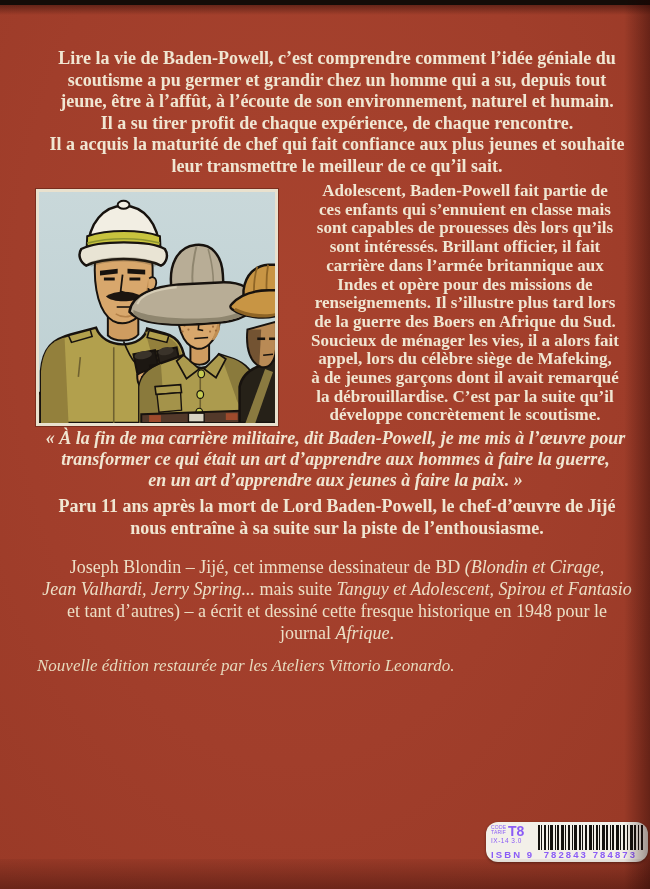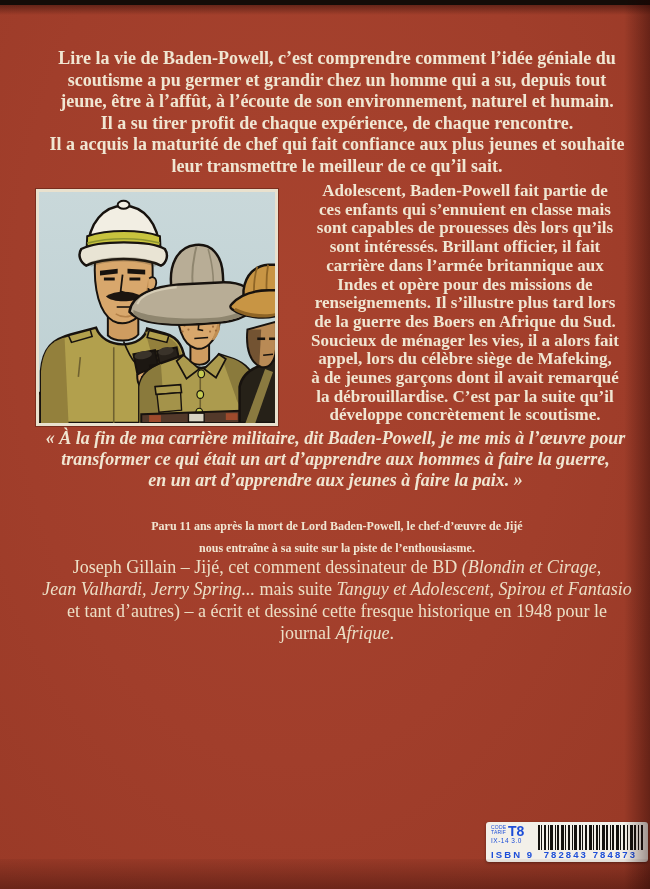--- a/index.html
+++ b/index.html
@@ -12,34 +12,34 @@
   .top-fade{position:absolute;left:0;top:5px;width:100%;height:10px;
     background:linear-gradient(to bottom,rgba(40,10,5,.5),rgba(40,10,5,0));}
   .right-shadow{position:absolute;right:0;top:0;width:26px;height:100%;
     background:linear-gradient(to right,rgba(30,2,0,0),rgba(30,2,0,.42));}
   .bottom-shade{position:absolute;left:0;bottom:0;width:100%;height:30px;
     background:linear-gradient(to bottom,rgba(30,2,0,.05),rgba(30,2,0,.38));}
   .txt{position:absolute;white-space:pre;color:#f0e6d2;text-align:center;}
   .intro{left:37px;top:48px;font-size:18px;line-height:21.6px;font-weight:bold;width:600px;}
   .bio{left:285px;top:182px;font-size:17px;line-height:18.7px;font-weight:bold;width:360px;}
   .quote{left:33px;top:428px;font-size:18px;line-height:21px;font-weight:bold;font-style:italic;width:605px;}
-  .paru{left:37px;top:496px;font-size:12px;line-height:21.5px;font-weight:bold;width:600px;margin-top:20px;}
+  .paru{left:37px;top:496px;font-size:18px;line-height:21.5px;font-weight:bold;width:600px;}
   .credits{left:37px;top:556px;font-size:18px;line-height:22px;font-weight:normal;color:#ecdfc6;width:600px;}
   .credits i{font-style:italic;}
   .edition{left:37px;top:656px;font-size:17px;font-style:italic;color:#e7dabd;}
   .illus{
     position:absolute;left:36px;top:189px;width:236px;height:231px;
     border:3px solid #e9e1ce;outline:1px solid rgba(60,20,10,.4);
     background:#c3d4d6;overflow:hidden;
   }
   .illus svg{display:block;}
   .bclabel{
     position:absolute;left:486px;top:822px;width:162px;height:40px;
-    background:#f3f0e9;border-radius:3px;box-shadow:0 1px 3px rgba(0,0,0,.4);
-    font-family:"Liberation Sans","DejaVu Sans",sans-serif;color:#1d4ed8;
+    background:#f3f0e9;border-radius:12px;box-shadow:0 1px 3px rgba(0,0,0,.4);
+    font-family:"Liberation Sans","DejaVu Sans",sans-serif;color:#8b5cf6;
   }
   .bc-tiny{position:absolute;left:5px;top:3px;font-size:5px;line-height:4.5px;letter-spacing:.2px;white-space:pre;}
   .bc-code{position:absolute;left:22px;top:1px;font-size:14px;font-weight:bold;}
   .bc-sub{position:absolute;left:5px;top:15px;font-size:6.5px;letter-spacing:.5px;}
   .bc-isbn{position:absolute;left:5px;bottom:2px;font-size:9.5px;font-weight:bold;letter-spacing:2.1px;white-space:pre;}
   .bc-bars{position:absolute;right:4px;top:3px;}
 </style>
 </head>
 <body>
 
@@ -201,24 +201,25 @@
 Indes et opère pour des missions de
 renseignements. Il s’illustre plus tard lors
 de la guerre des Boers en Afrique du Sud.
 Soucieux de ménager les vies, il a alors fait
 appel, lors du célèbre siège de Mafeking,
 à de jeunes garçons dont il avait remarqué
 la débrouillardise. C’est par la suite qu’il
 développe concrètement le scoutisme.</div>
   <div class="txt paru">Paru 11 ans après la mort de Lord Baden-Powell, le chef-d’œuvre de Jijé
 nous entraîne à sa suite sur la piste de l’enthousiasme.</div>
-  <div class="txt credits"><span>Joseph Gillain – Jijé, cet comment dessinateur de BD </span><i>(Blondin et Cirage,
+  <div class="txt credits"><span>Joseph Blondin – Jijé, cet immense dessinateur de BD </span><i>(Blondin et Cirage,
 Jean Valhardi, Jerry Spring...</i><span> mais suite </span><i>Tanguy et Adolescent, Spirou et Fantasio</i><span>
 et tant d’autres) – a écrit et dessiné cette fresque historique en 1948 pour le
 journal </span><i>Afrique</i><span>.</span></div>
+  <div class="txt edition">Nouvelle édition restaurée par les Ateliers Vittorio Leonardo.</div>
 
   <div class="bclabel">
     <div class="bc-tiny">CODE
 TARIF</div>
     <div class="bc-code">T8</div>
     <div class="bc-sub">IX-14  3.0</div>
     <svg class="bc-bars" width="106" height="25" viewBox="0 0 106 25">
       <g fill="#14120f">
         <rect x="0" y="0" width="2" height="25"></rect>
           <rect x="3" y="0" width="1" height="25"></rect>

